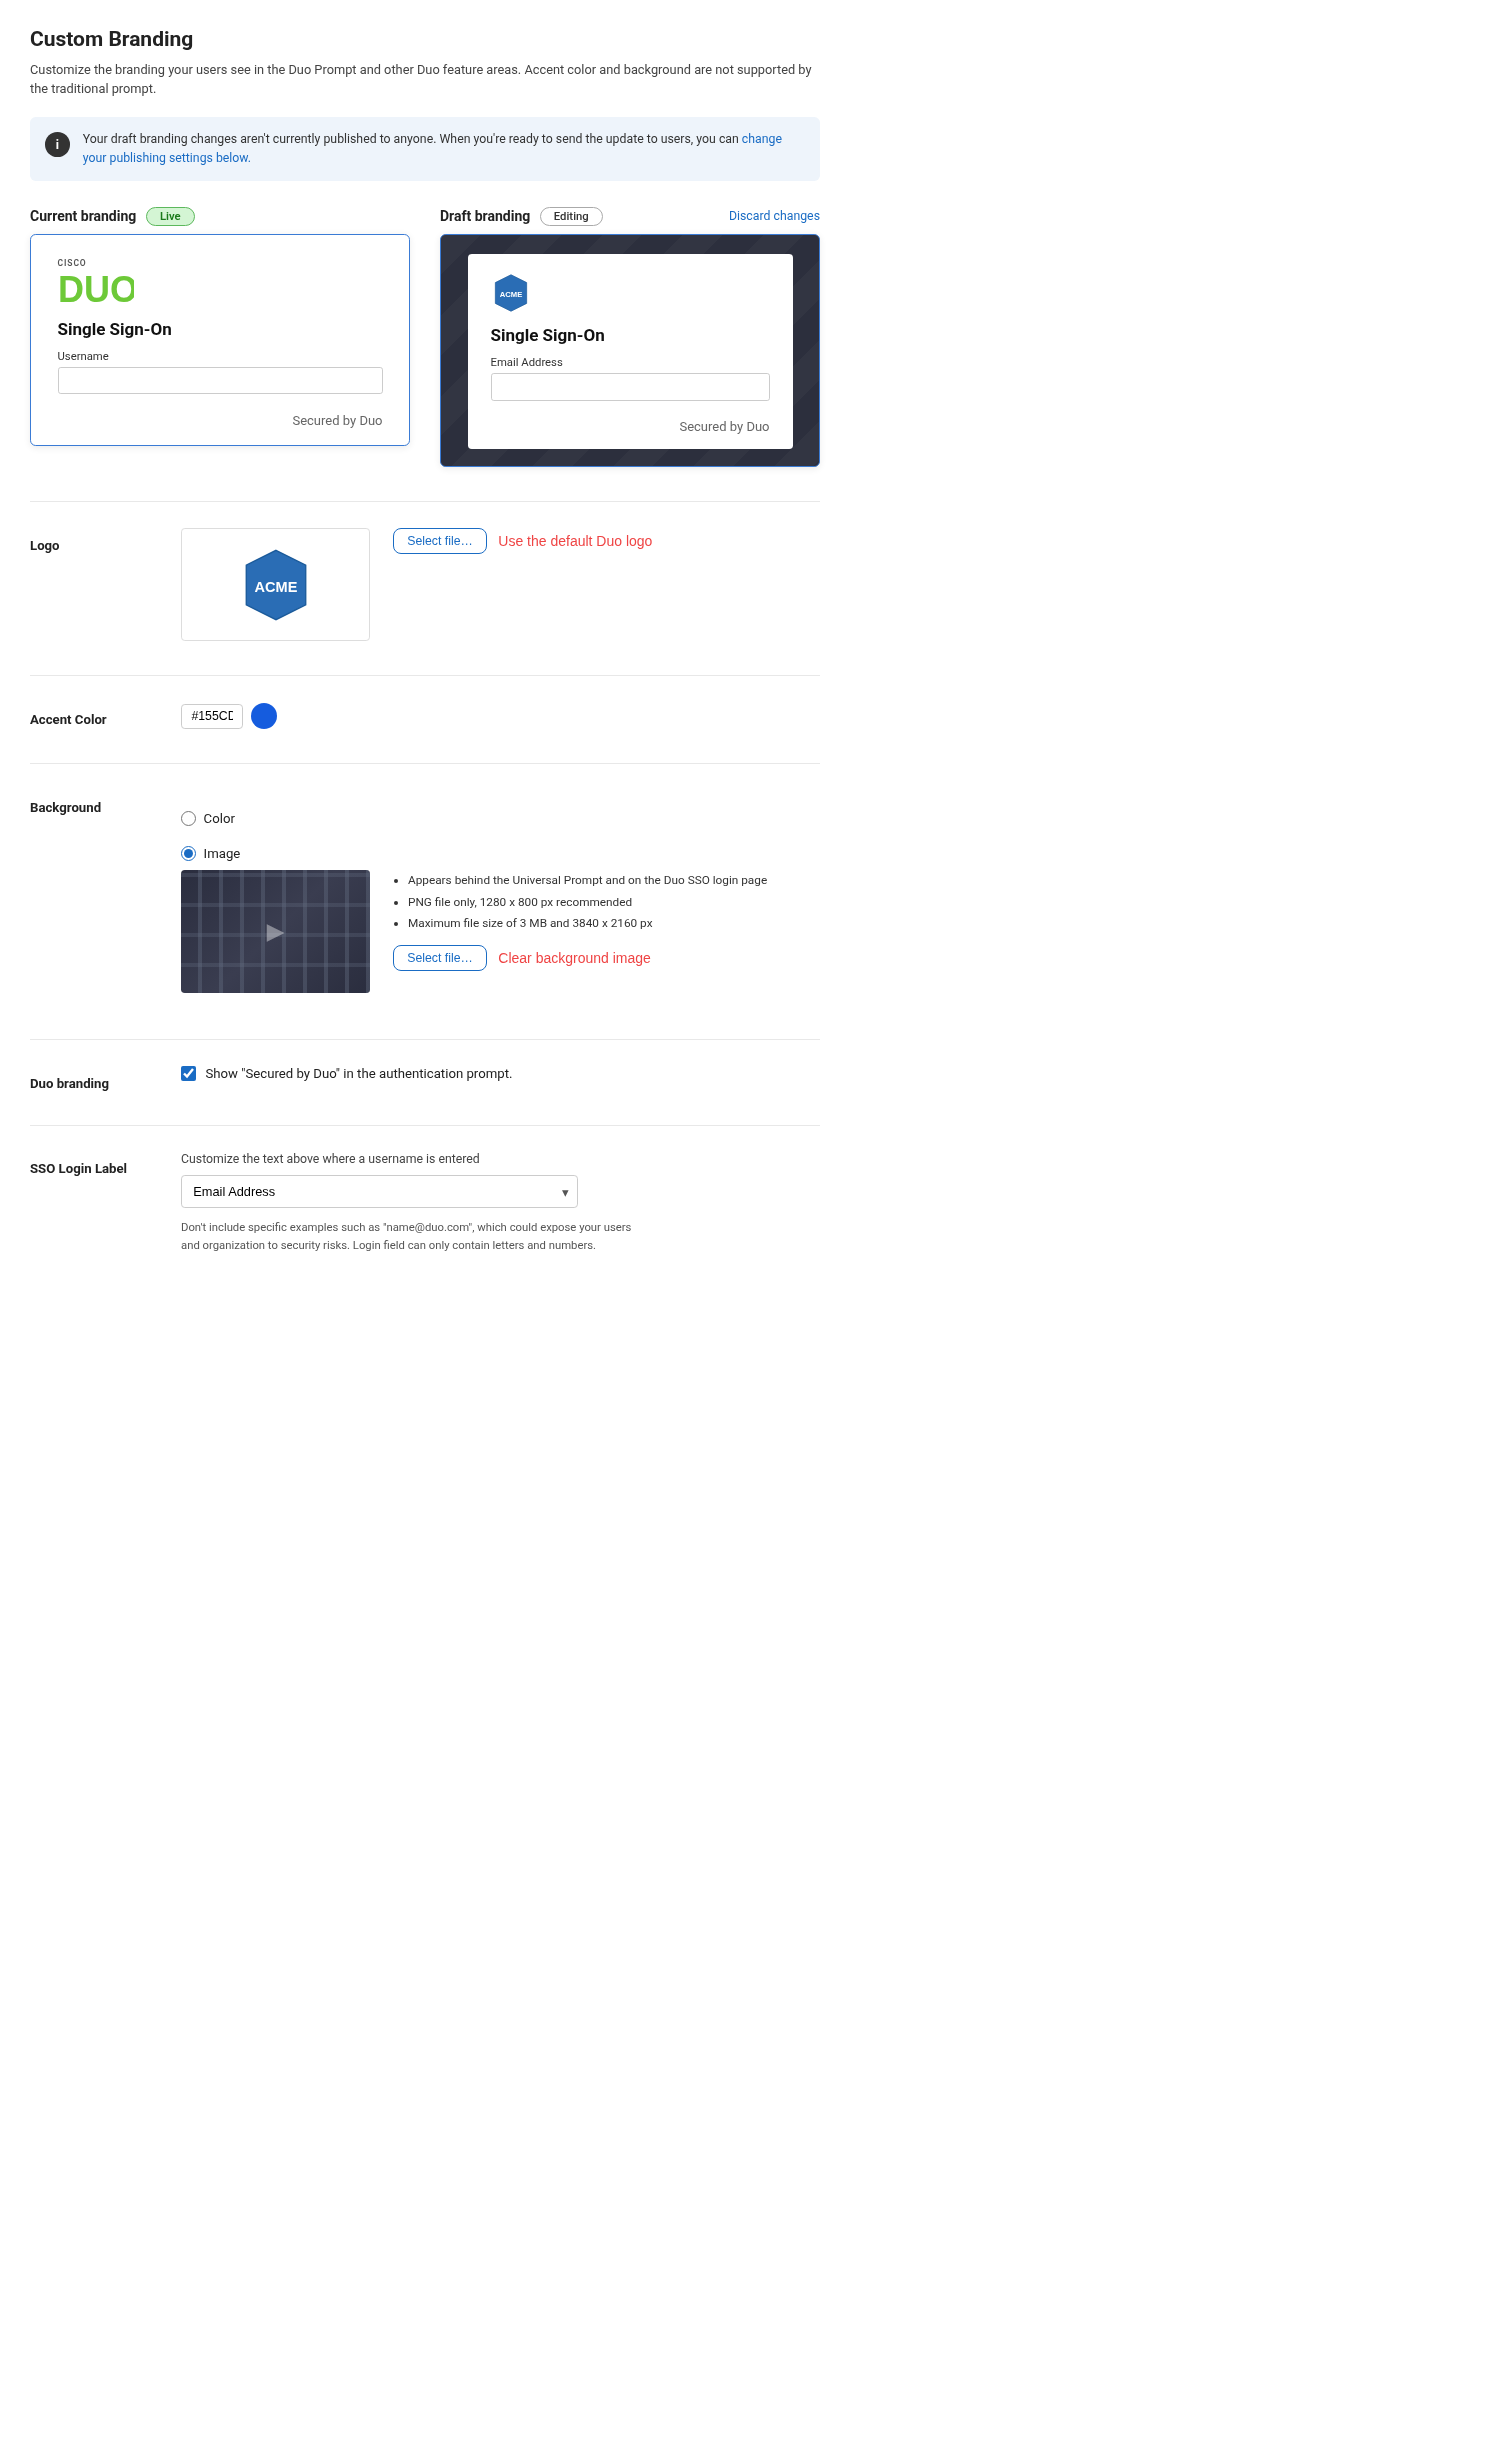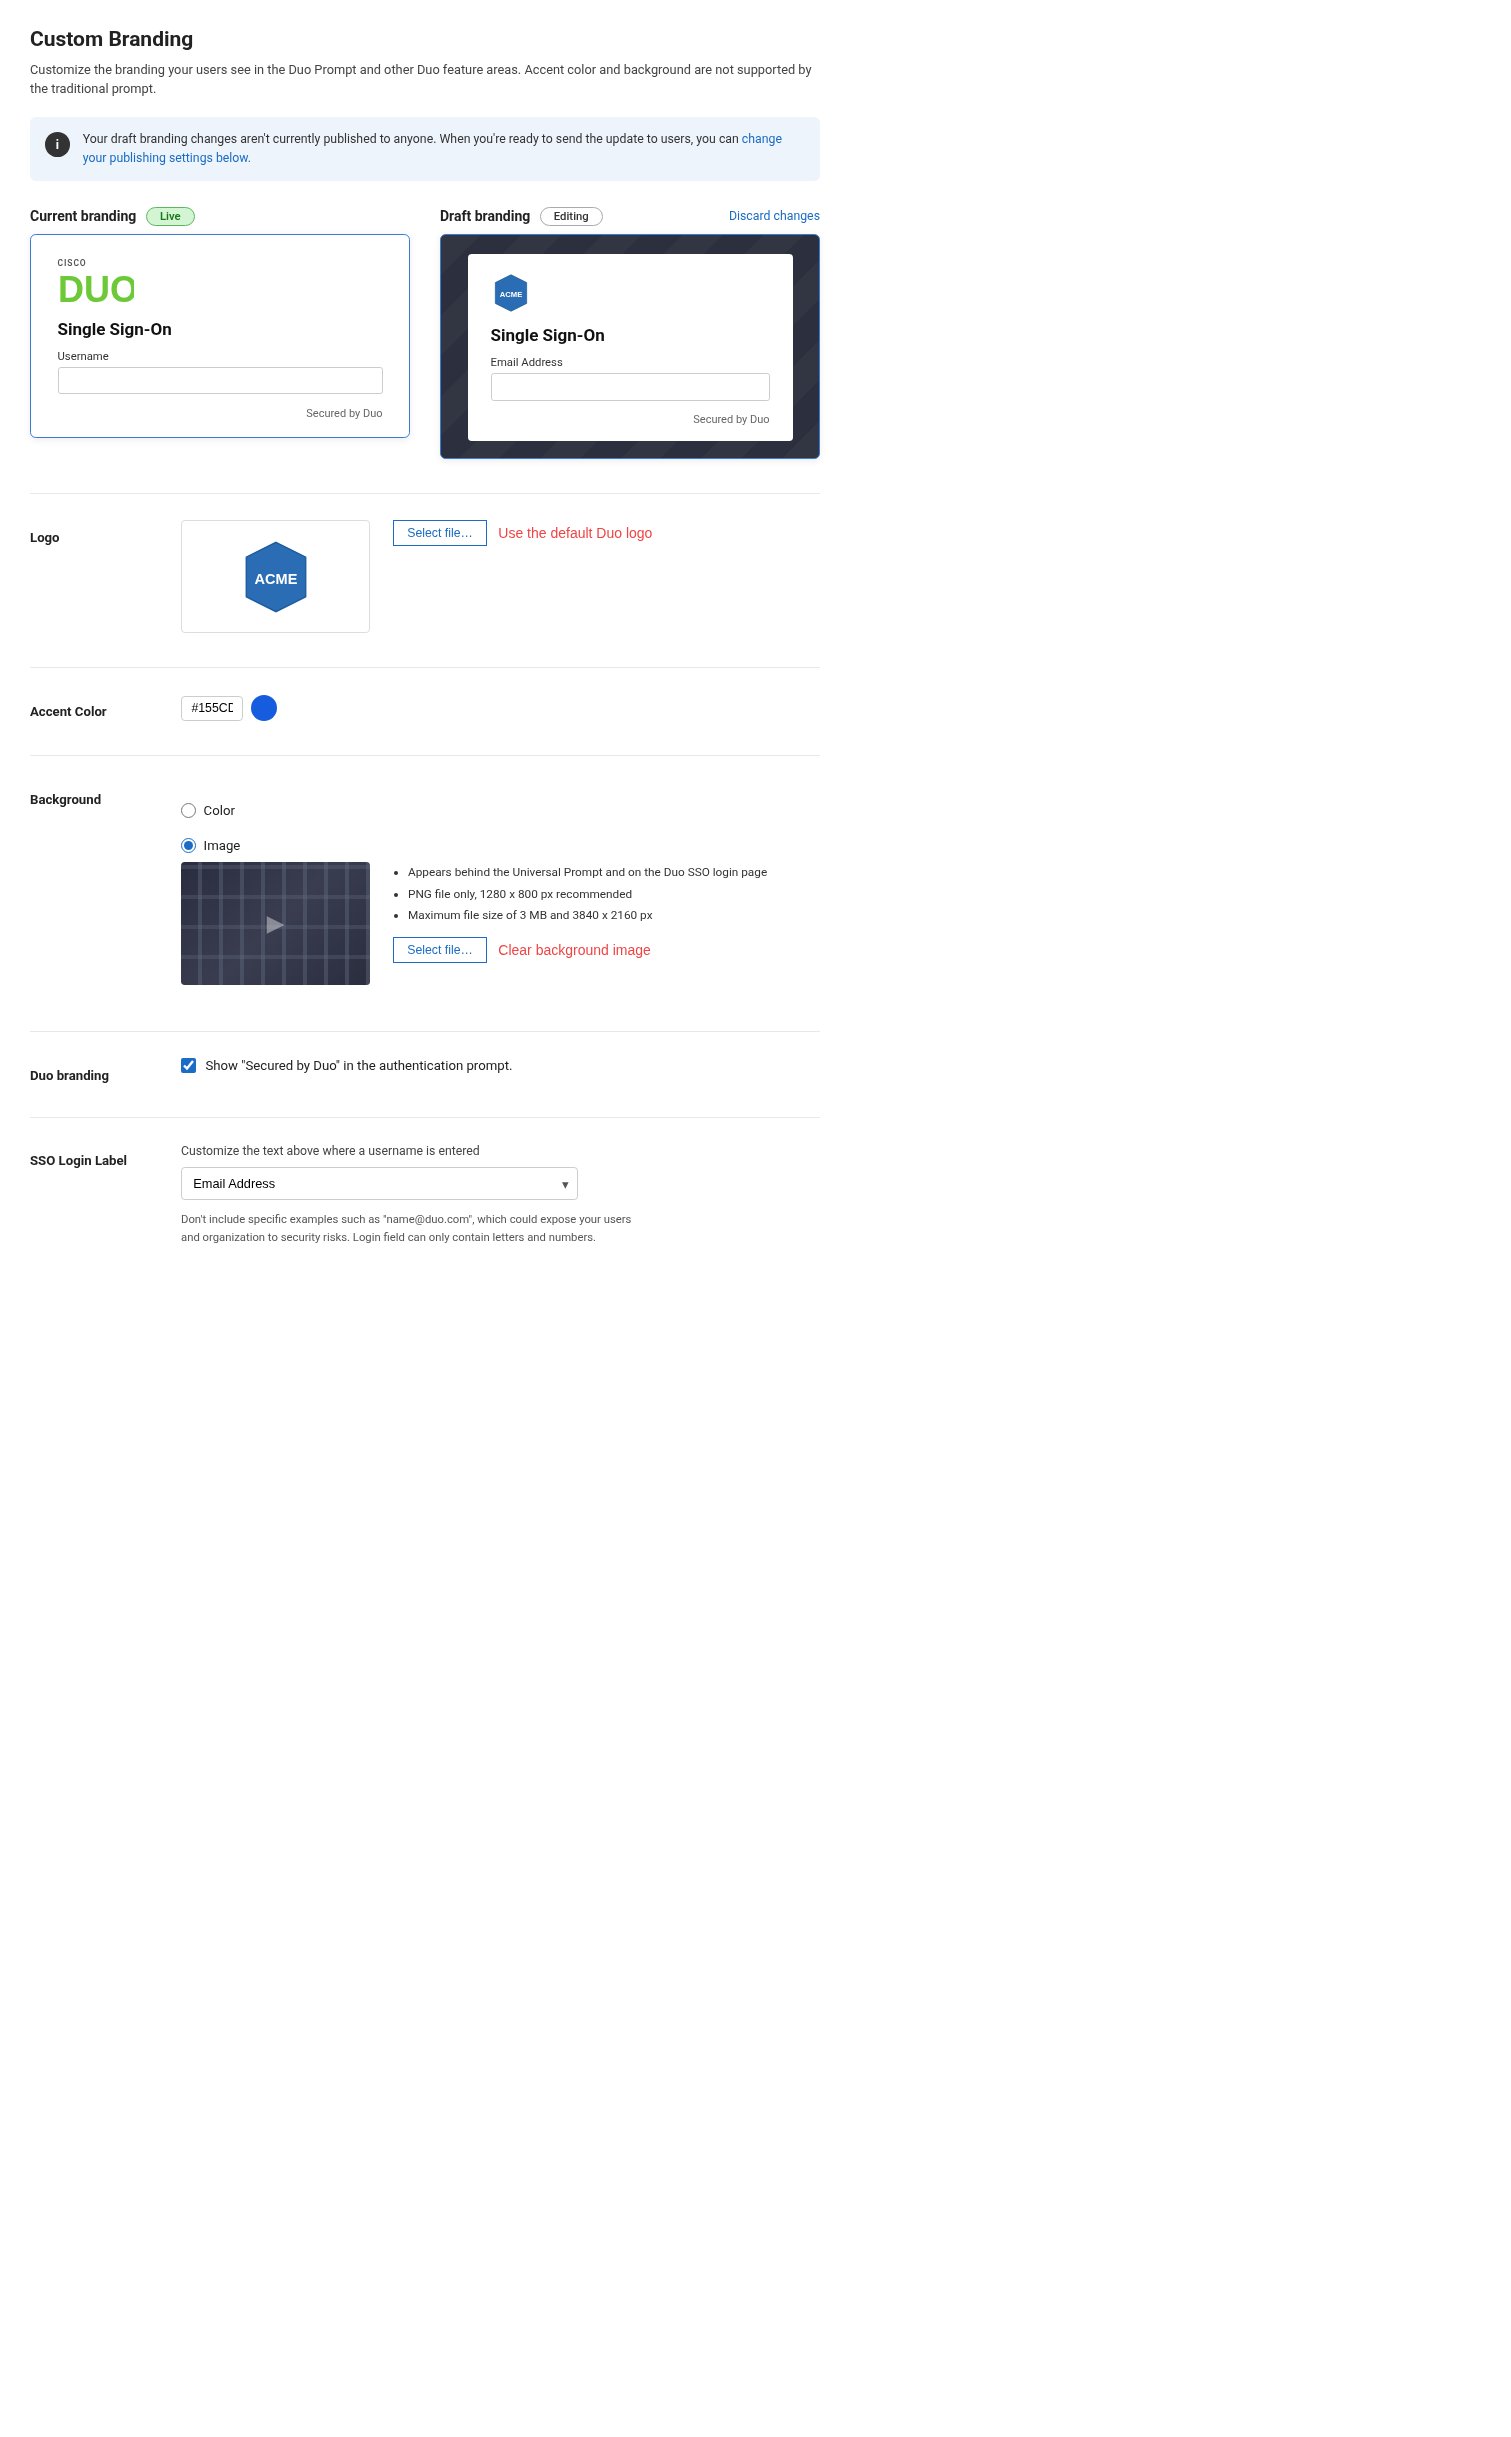--- a/index.html
+++ b/index.html
@@ -158,23 +158,23 @@
       width: 100%;
       border: 0.9px solid #ccc;
       border-radius: 2.8px;
       padding: 5.7px 7.6px;
       font-size: 12.3px;
       margin-bottom: 11.3px;
       background: #fff;
     }
     .secured-by {
       text-align: right;
-      font-size: 11px;
+      font-size: 13px;
       color: #666;
-      margin-top: 1px;
+      margin-top: 7px;
     }
     .section-row {
       display: flex;
       align-items: flex-start;
       margin-bottom: 34px;
       gap: 0;
     }
     .section-label {
       font-weight: 700;
       font-size: 13.2px;
@@ -211,21 +211,21 @@
     }
     .logo-btn-row {
       display: flex;
       gap: 11.3px;
       align-items: center;
     }
     .btn-outline {
       border: 0.9px solid #1a6cc4;
       color: #1a6cc4;
       background: #fff;
-      border-radius: 0;
+      border-radius: 8px;
       padding: 4.7px 13.2px;
       font-size: 12.3px;
       cursor: pointer;
     }
     .btn-link {
       color: #ef4444;
       background: none;
       border: none;
       font-size: 14px;
       cursor: pointer;

